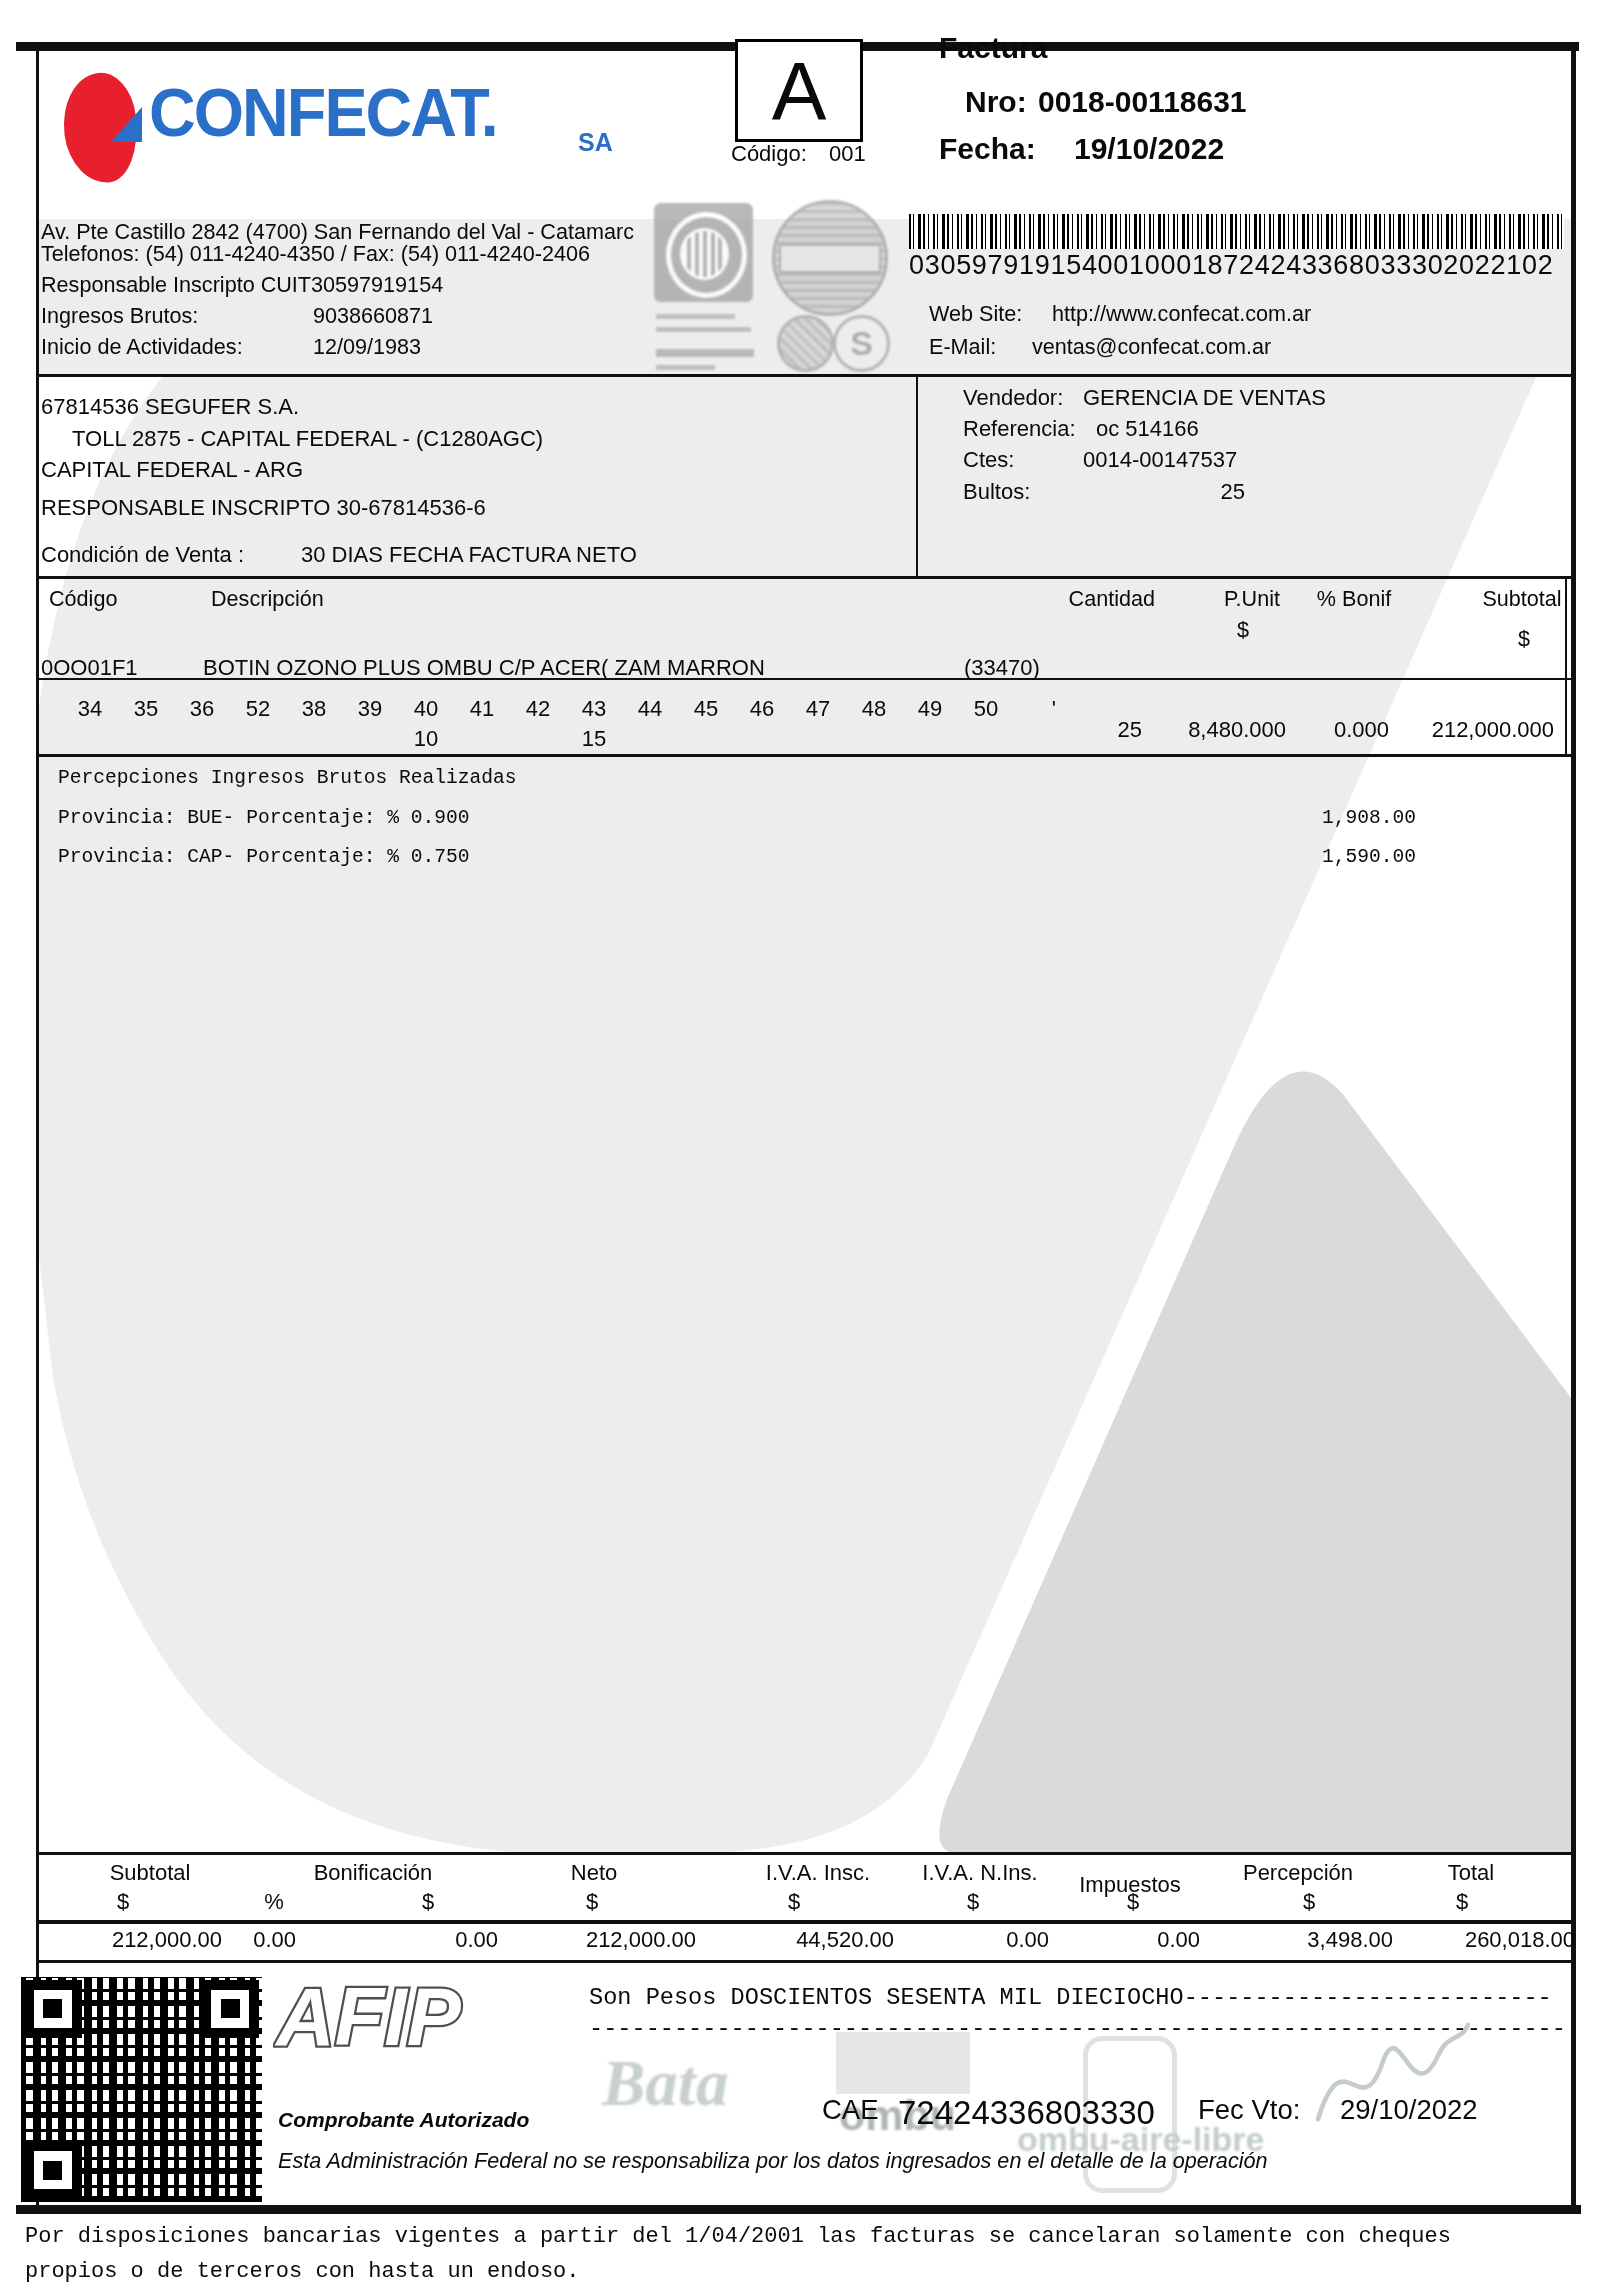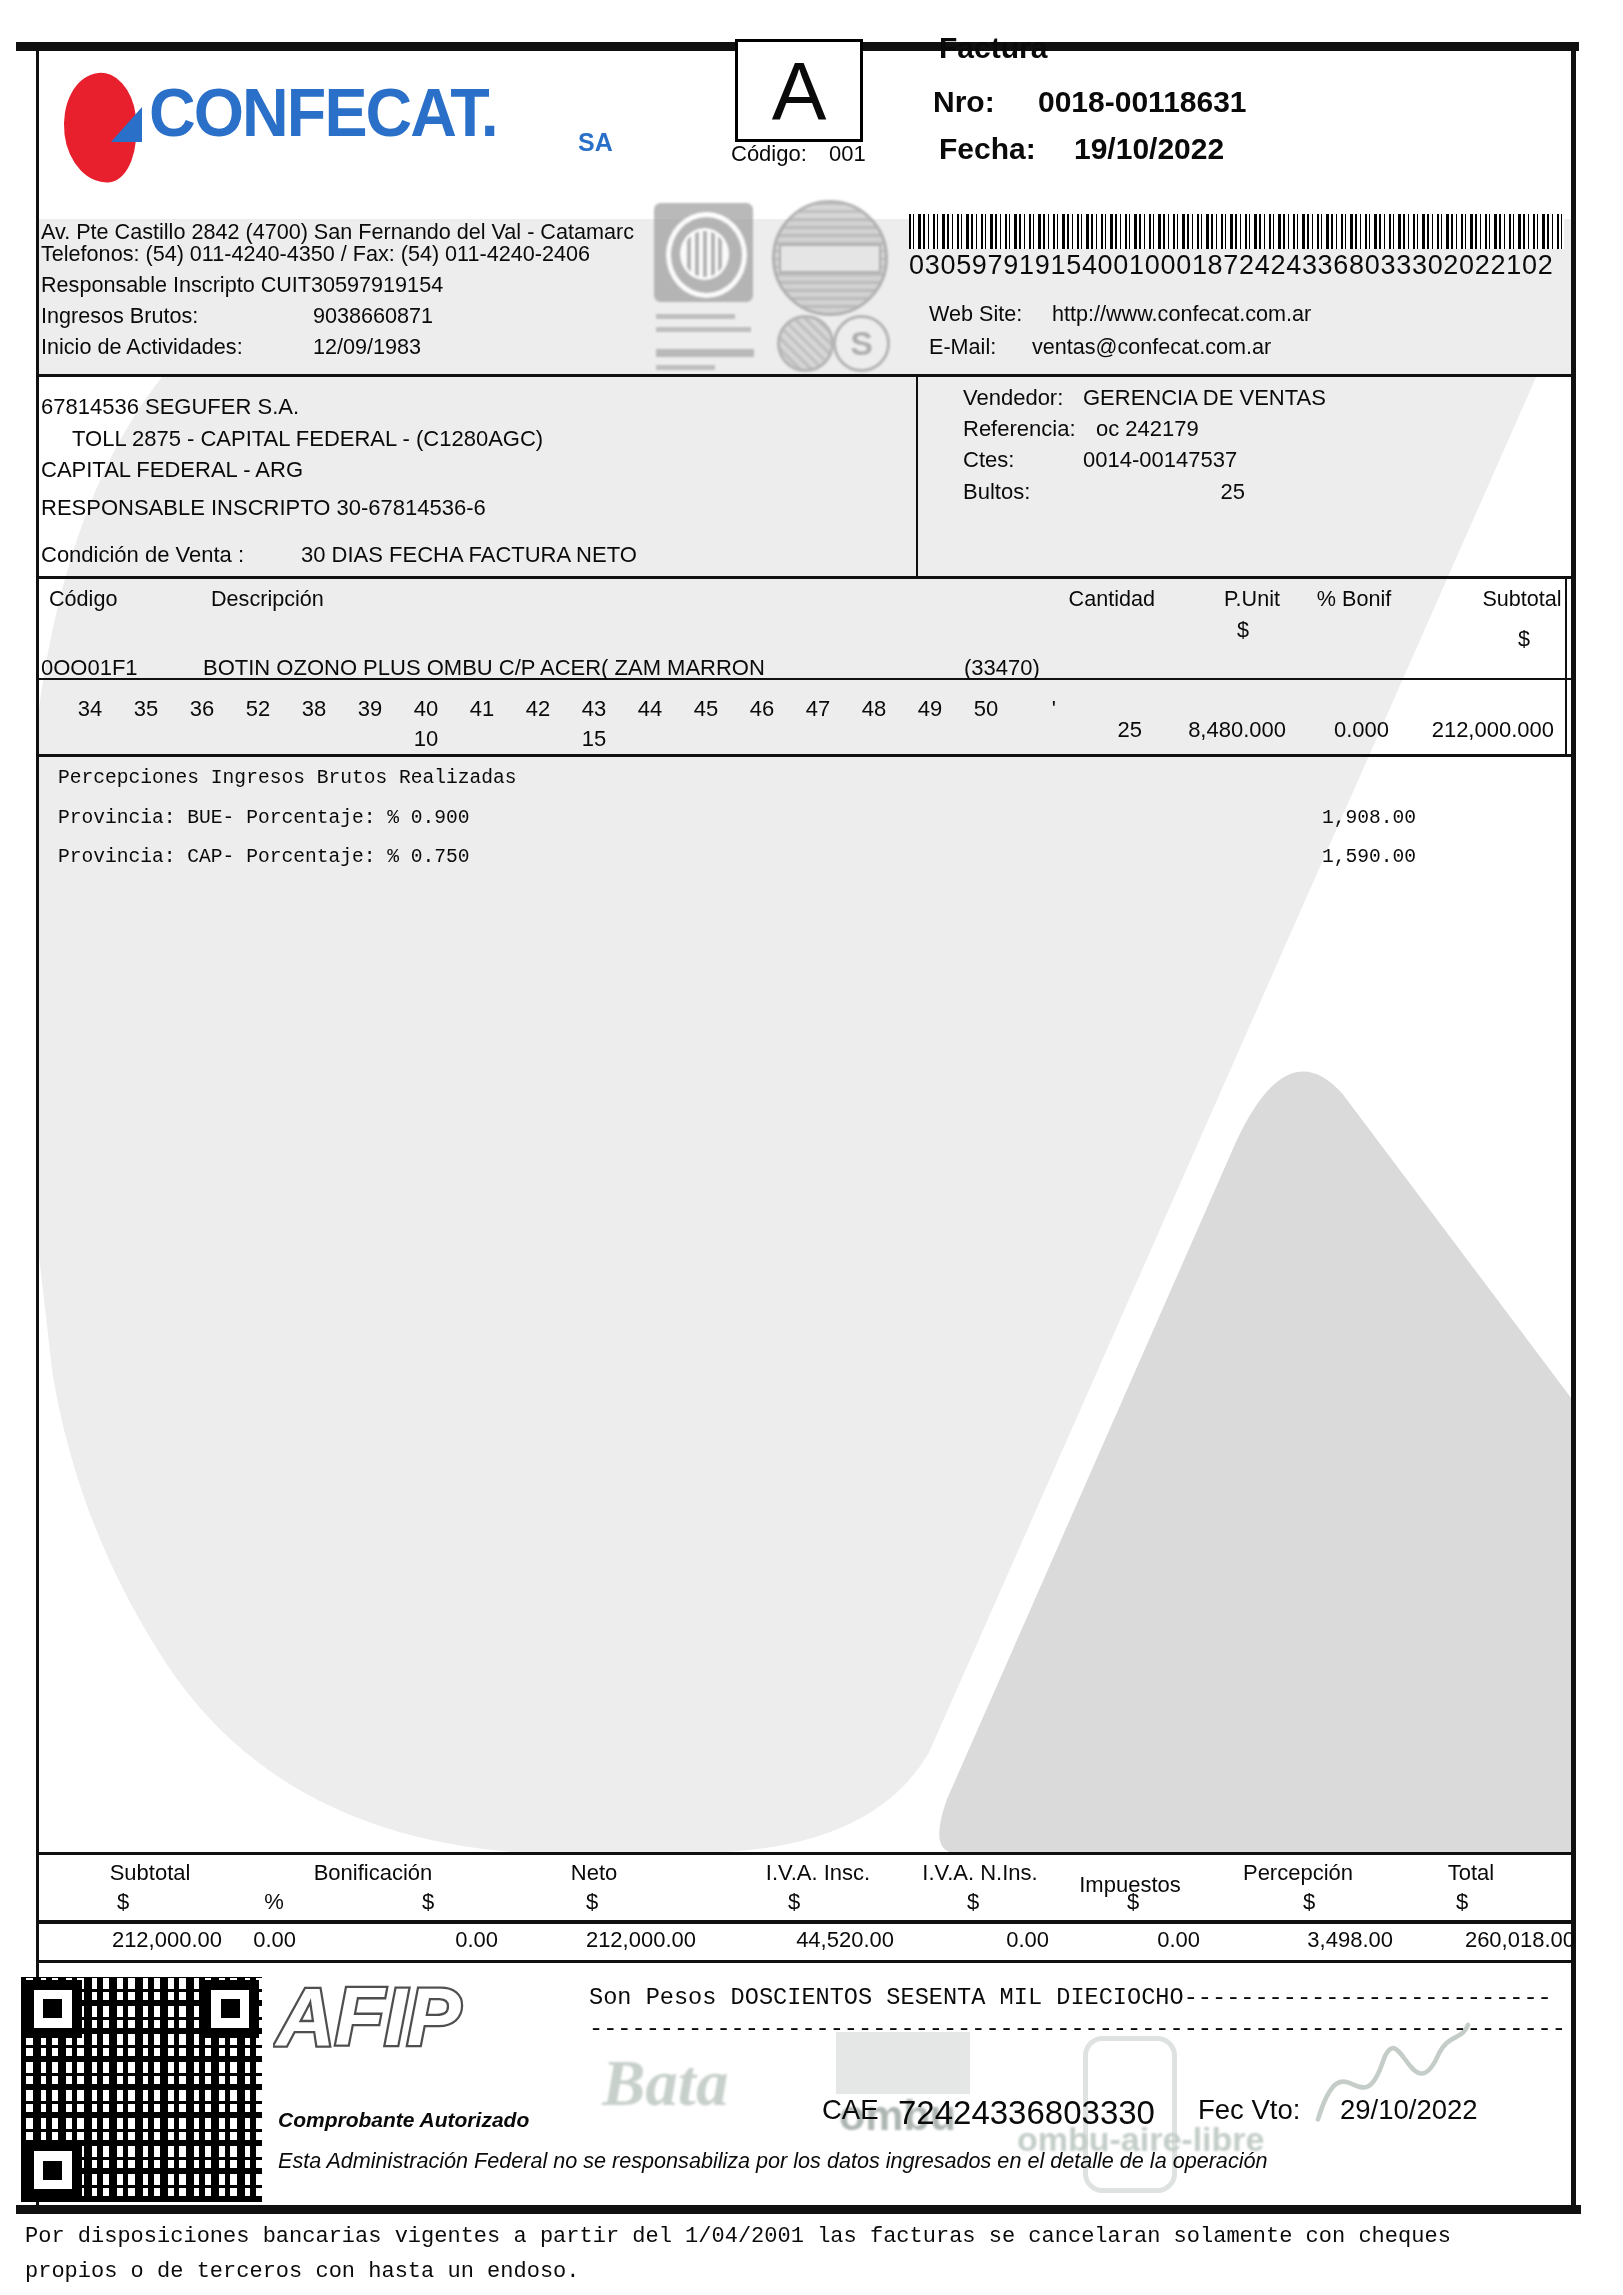--- a/index.html
+++ b/index.html
@@ -35,21 +35,21 @@
             border-left:31px solid transparent;border-bottom:35px solid #2a6fc8;}
   .logo-text{left:149px;top:73px;font-size:68px;font-weight:bold;color:#2a6fc8;
              letter-spacing:-2px;transform:scaleX(.95);transform-origin:left top;}
   .logo-sa{left:578px;top:128px;font-size:25px;font-weight:bold;color:#2a6fc8;}
   .a-box{left:735px;top:39px;width:122px;height:97px;border:3.3px solid #000;background:#fff;
          display:flex;align-items:center;justify-content:center;}
   .a-letter{font-size:82px;font-weight:400;line-height:1;}
   .codigo-label{left:731px;top:141px;font-size:22px;}
   .codigo-val{left:829px;top:141px;font-size:22px;}
   .factura{left:939px;top:31px;font-size:30px;font-weight:bold;}
-  .nro-label{left:933px;top:85px;font-size:30px;font-weight:bold;}
+  .nro-label{left:965px;top:85px;font-size:30px;font-weight:bold;}
   .nro-val{left:1038px;top:85px;font-size:30px;font-weight:bold;}
   .fecha-label{left:939px;top:132px;font-size:30px;font-weight:bold;}
   .fecha-val{left:1074px;top:132px;font-size:30px;font-weight:bold;}
 
   
   .addr{font-size:21.6px;}
   .addr-1{left:41px;top:211px;margin-top:8px;}
   .addr-2{left:41px;top:241px;}
   .addr-3{left:41px;top:272px;}
   .addr-4l{left:41px;top:303px;} .addr-4v{left:313px;top:303px;}
@@ -255,21 +255,21 @@
     <span class="abs cust cust-1">67814536  SEGUFER S.A.</span>
     <span class="abs cust cust-2">TOLL 2875 - CAPITAL FEDERAL - (C1280AGC)</span>
     <span class="abs cust cust-3">CAPITAL FEDERAL - ARG</span>
     <span class="abs cust cust-4">RESPONSABLE INSCRIPTO  30-67814536-6</span>
     <span class="abs cust cond-l">Condición de Venta :</span>
     <span class="abs cust cond-v">30 DIAS FECHA FACTURA NETO</span>
 
     <span class="abs sale sale-l1">Vendedor:</span>
     <span class="abs sale sale-v1">GERENCIA DE VENTAS</span>
     <span class="abs sale sale-l2">Referencia:</span>
-    <span class="abs sale sale-v2">oc 242179</span>
+    <span class="abs sale sale-v2">oc 514166</span>
     <span class="abs sale sale-l3">Ctes:</span>
     <span class="abs sale sale-v3">0014-00147537</span>
     <span class="abs sale sale-l4">Bultos:</span>
     <span class="abs sale sale-v4">25</span>
 
     <span class="abs th th-codigo">Código</span>
     <span class="abs th th-desc">Descripción</span>
     <span class="abs th th-cant">Cantidad</span>
     <span class="abs th th-punit">P.Unit</span>
     <span class="abs th th-bonif">% Bonif</span>

